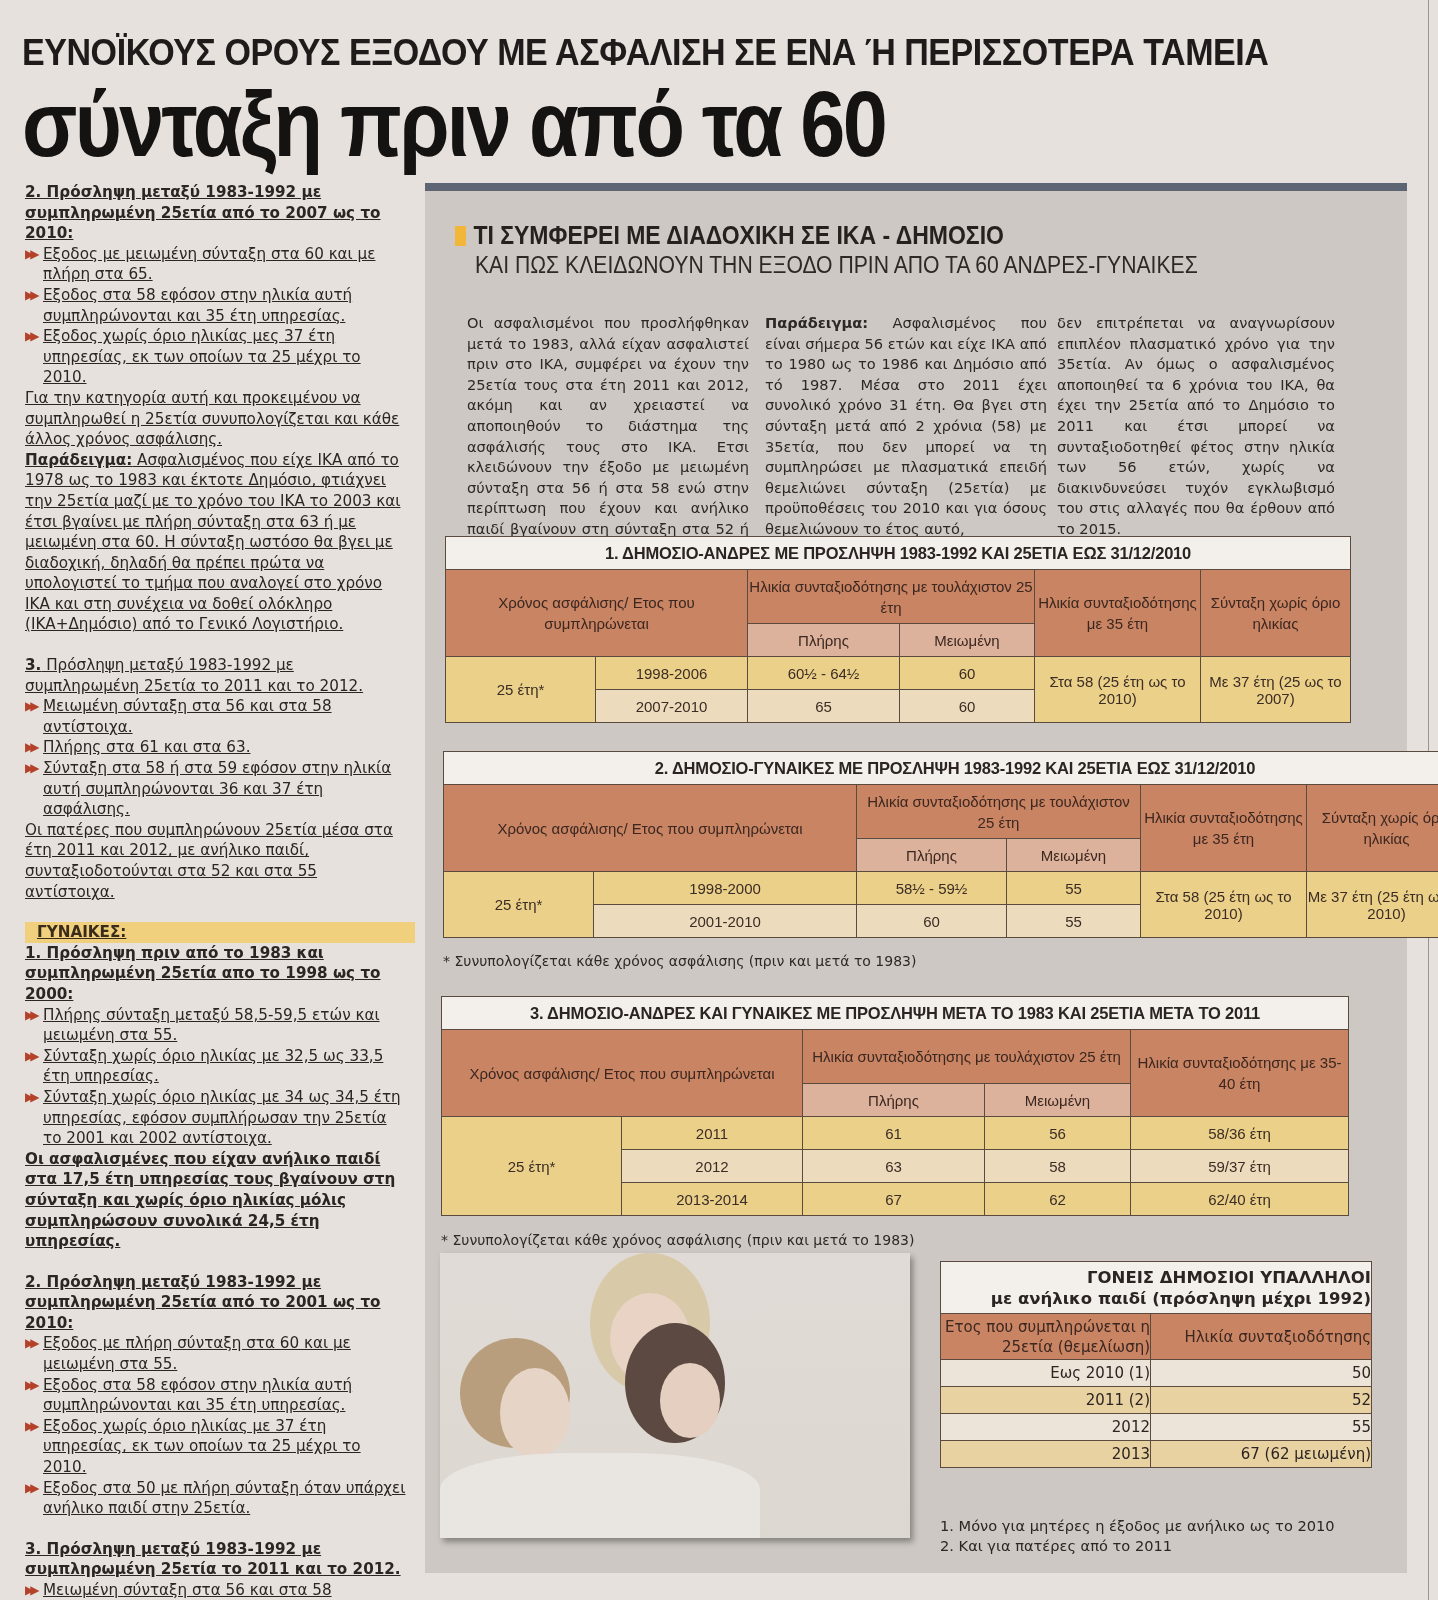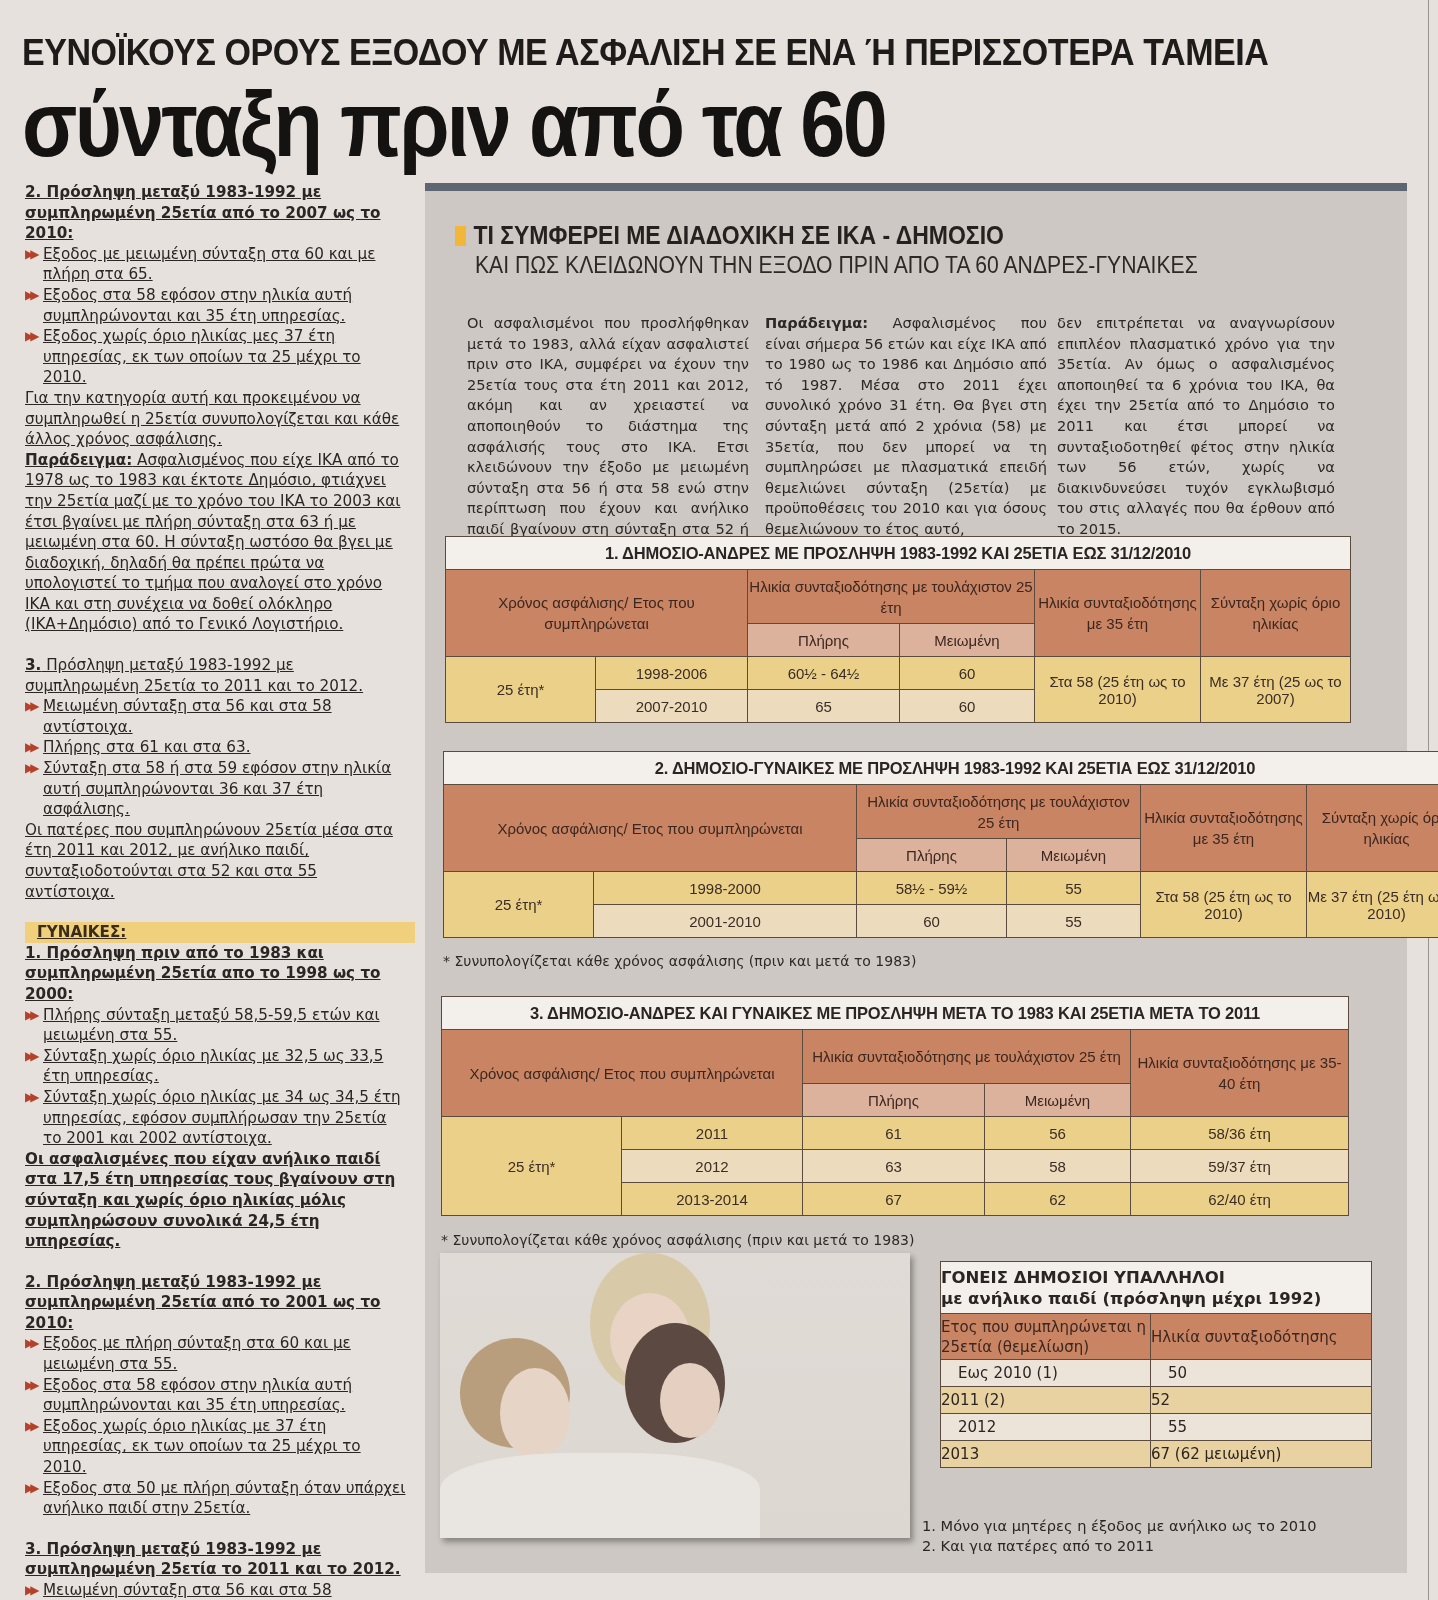--- a/index.html
+++ b/index.html
@@ -86,29 +86,29 @@
   .photo {
     position: absolute; left: 15px; top: 1062px; width: 470px; height: 285px;
     background: linear-gradient(180deg, #e0dbd6 0%, #ddd7d1 100%);
     box-shadow: 3px 4px 6px rgba(0,0,0,0.35);
     overflow: hidden;
   }
   .photo .shape { position: absolute; border-radius: 50%; }
 
   table.parents {
     position: absolute; left: 515px; top: 1070px; width: 432px;
-    border-collapse: collapse; text-align: left;
+    border-collapse: collapse; text-align: right;
     font-size: 15px; color: #2b2422;
   }
   table.parents td { border: 1.5px solid #5b4a3e; height: 27px; }
   table.parents .ptitle { background: #f3f0ec; font-weight: bold; font-size: 16.5px; line-height: 21px; height: 52px; }
   table.parents .phd { background: #c98463; line-height: 20px; height: 46px; color: #3b2720; }
   table.parents .pr1 { background: #ece3d9; padding-left: 17px; }
   table.parents .pr2 { background: #e8d2a2; }
-  .pnotes { position: absolute; left: 497px; top: 1325px; font-size: 14.6px; line-height: 20px; color: #2b2624; }
+  .pnotes { position: absolute; left: 515px; top: 1325px; font-size: 14.6px; line-height: 20px; color: #2b2624; }
 </style>
 </head>
 <body>
 
 <div class="kicker">ΕΥΝΟΪΚΟΥΣ ΟΡΟΥΣ ΕΞΟΔΟΥ ΜΕ ΑΣΦΑΛΙΣΗ ΣΕ ΕΝΑ Ή ΠΕΡΙΣΣΟΤΕΡΑ ΤΑΜΕΙΑ</div>
 <div class="headline">σύνταξη πριν από τα 60</div>
 <div class="right-rule"></div>
 
 <div class="left-col">
   <p class="bold">2. Πρόσληψη μεταξύ 1983-1992 με συμπληρωμένη 25ετία από το 2007 ως το 2010:</p>

